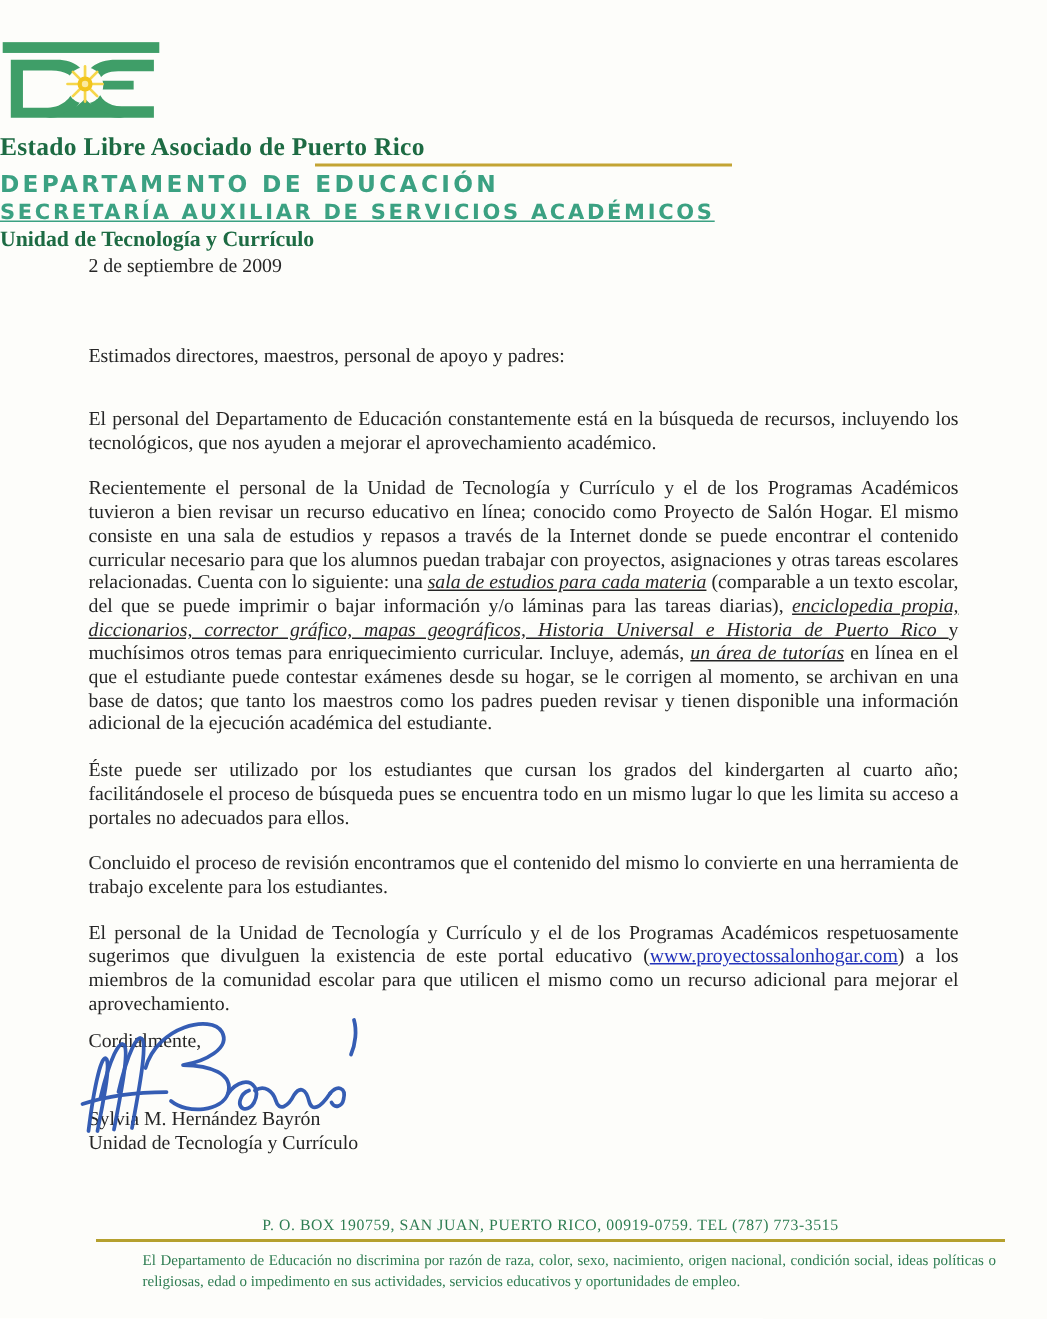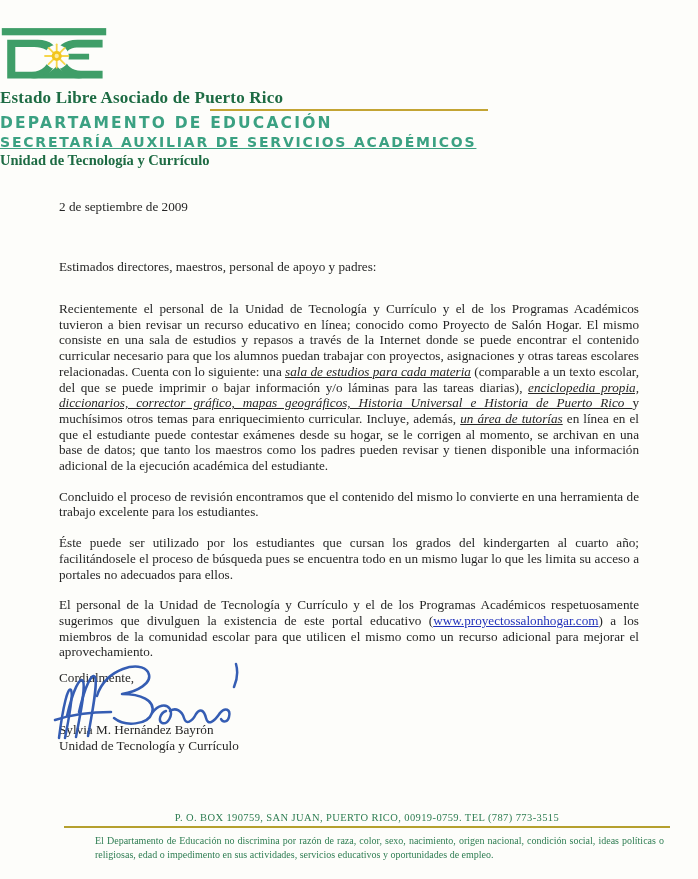--- a/index.html
+++ b/index.html
@@ -50,21 +50,21 @@
   }
   .org-line4 {
     font-family: "Liberation Serif", serif;
     font-weight: bold;
     font-size: 14.5px;
     color: #1d6b43;
     margin-top: 2px;
   }
 
   
-  .date-line { margin-top: 30px; font-size: 13.2px; }
+  .date-line { font-size: 13.2px; }
   .salutation { margin-top: 44px; font-size: 13.2px; }
   .letter-body p.para {
     margin-top: 15px;
     font-size: 13.2px;
     line-height: 1.19;
     text-align: justify;
   }
   .letter-body p.para:first-child { margin-top: 26px; }
   .iu { font-style: italic; text-decoration: underline; }
   a.url-link { color: #2333bb; text-decoration: underline; cursor: pointer; }
@@ -141,23 +141,24 @@
     <div class="org-line2">DEPARTAMENTO DE EDUCACIÓN</div>
     <div class="org-line3">SECRETARÍA AUXILIAR DE SERVICIOS ACADÉMICOS</div>
     <div class="org-line4">Unidad de Tecnología y Currículo</div>
   </div>
 
   <div class="content">
     <div class="date-line">2 de septiembre de 2009</div>
     <div class="salutation">Estimados directores, maestros, personal de apoyo y padres:</div>
 
     <div class="letter-body">
+        <p class="para"><span>El personal del Departamento de Educación constantemente está en la búsqueda de recursos, incluyendo los tecnológicos, que nos ayuden a mejorar el aprovechamiento académico.</span></p>
         <p class="para"><span>Recientemente el personal de la Unidad de Tecnología y Currículo y el de los Programas Académicos tuvieron a bien revisar un recurso educativo en línea; conocido como Proyecto de Salón Hogar.  El mismo consiste en una sala de estudios y repasos a través de la Internet donde se puede encontrar el contenido curricular necesario para que los alumnos puedan trabajar con proyectos, asignaciones y otras tareas escolares relacionadas.  Cuenta con lo siguiente: una </span><span class="iu">sala de estudios para cada materia</span><span> (comparable a un texto escolar, del que se puede imprimir o bajar información y/o láminas para las tareas diarias), </span><span class="iu">enciclopedia propia, diccionarios, corrector gráfico, mapas geográficos, Historia Universal e Historia de Puerto Rico </span><span>y muchísimos otros temas para enriquecimiento curricular.  Incluye, además, </span><span class="iu">un área de tutorías</span><span> en línea en el que el estudiante puede contestar exámenes desde su hogar, se le corrigen al momento, se archivan en una base de datos; que tanto los maestros como los padres pueden revisar y tienen disponible una información adicional de la ejecución académica del estudiante.</span></p>
+        <p class="para"><span>Éste puede ser utilizado por los estudiantes que cursan los grados del kindergarten al cuarto año; facilitándosele el proceso de búsqueda pues se encuentra todo en un mismo lugar lo que les limita su acceso a portales no adecuados para ellos.</span></p>
         <p class="para"><span>Concluido el proceso de revisión encontramos que el contenido del mismo lo convierte en una herramienta de trabajo excelente para los estudiantes.</span></p>
-        <p class="para"><span>Éste puede ser utilizado por los estudiantes que cursan los grados del kindergarten al cuarto año; facilitándosele el proceso de búsqueda pues se encuentra todo en un mismo lugar lo que les limita su acceso a portales no adecuados para ellos.</span></p>
         <p class="para"><span>El personal de la Unidad de Tecnología y Currículo y el de los Programas Académicos respetuosamente sugerimos que divulguen la existencia de este portal educativo (</span><a class="url-link" href="#">www.proyectossalonhogar.com</a><span>) a los miembros de la comunidad escolar para que utilicen el mismo como un recurso adicional para mejorar el aprovechamiento.</span></p>
       </div>
 
     <div class="closing">Cordialmente,</div>
 
     <div class="signer-block">
       <svg class="signature-svg" width="210" height="86" viewBox="0 0 210 86" aria-hidden="true">
         <g fill="none" stroke="#2b55b0" stroke-width="2.5" stroke-linecap="round" stroke-linejoin="round" opacity="0.95">
 
           <path d="M6,80 C10,48 15,28 18,32 C21,37 15,64 12,80"></path>

